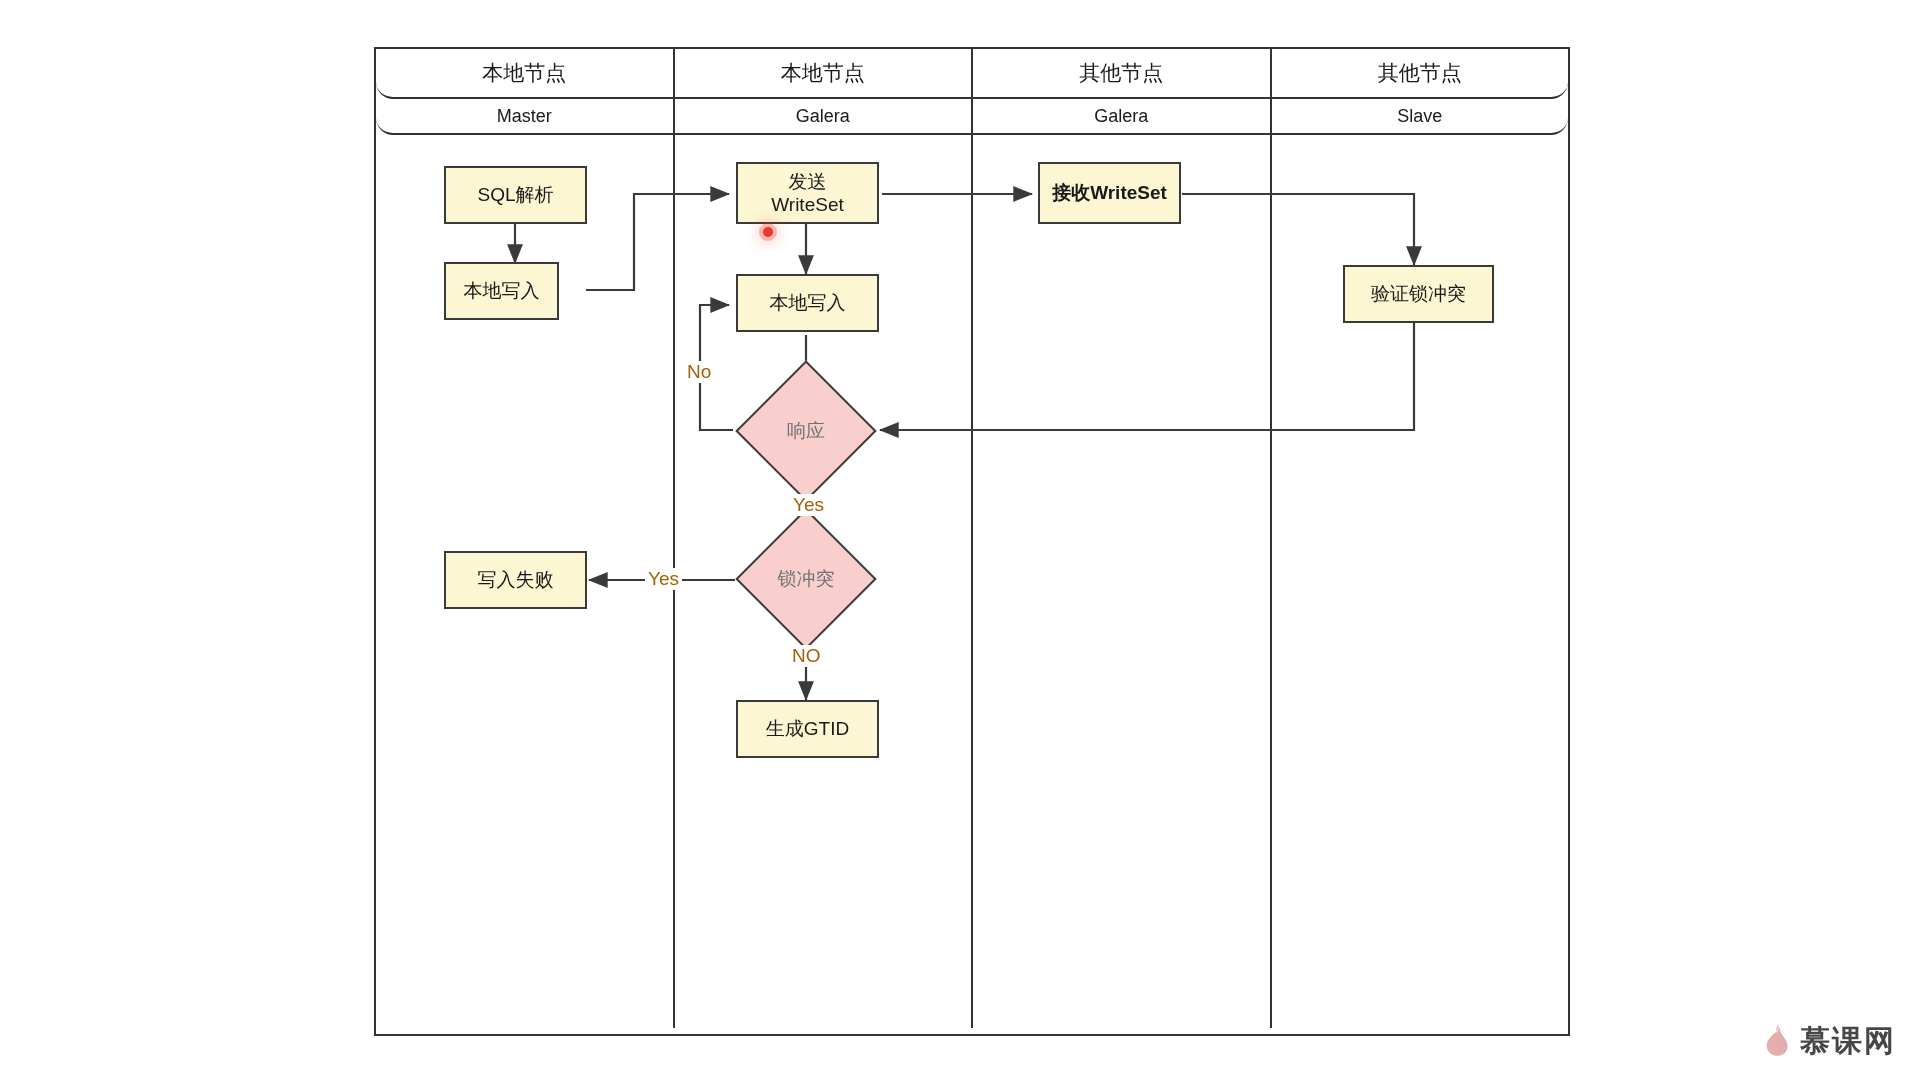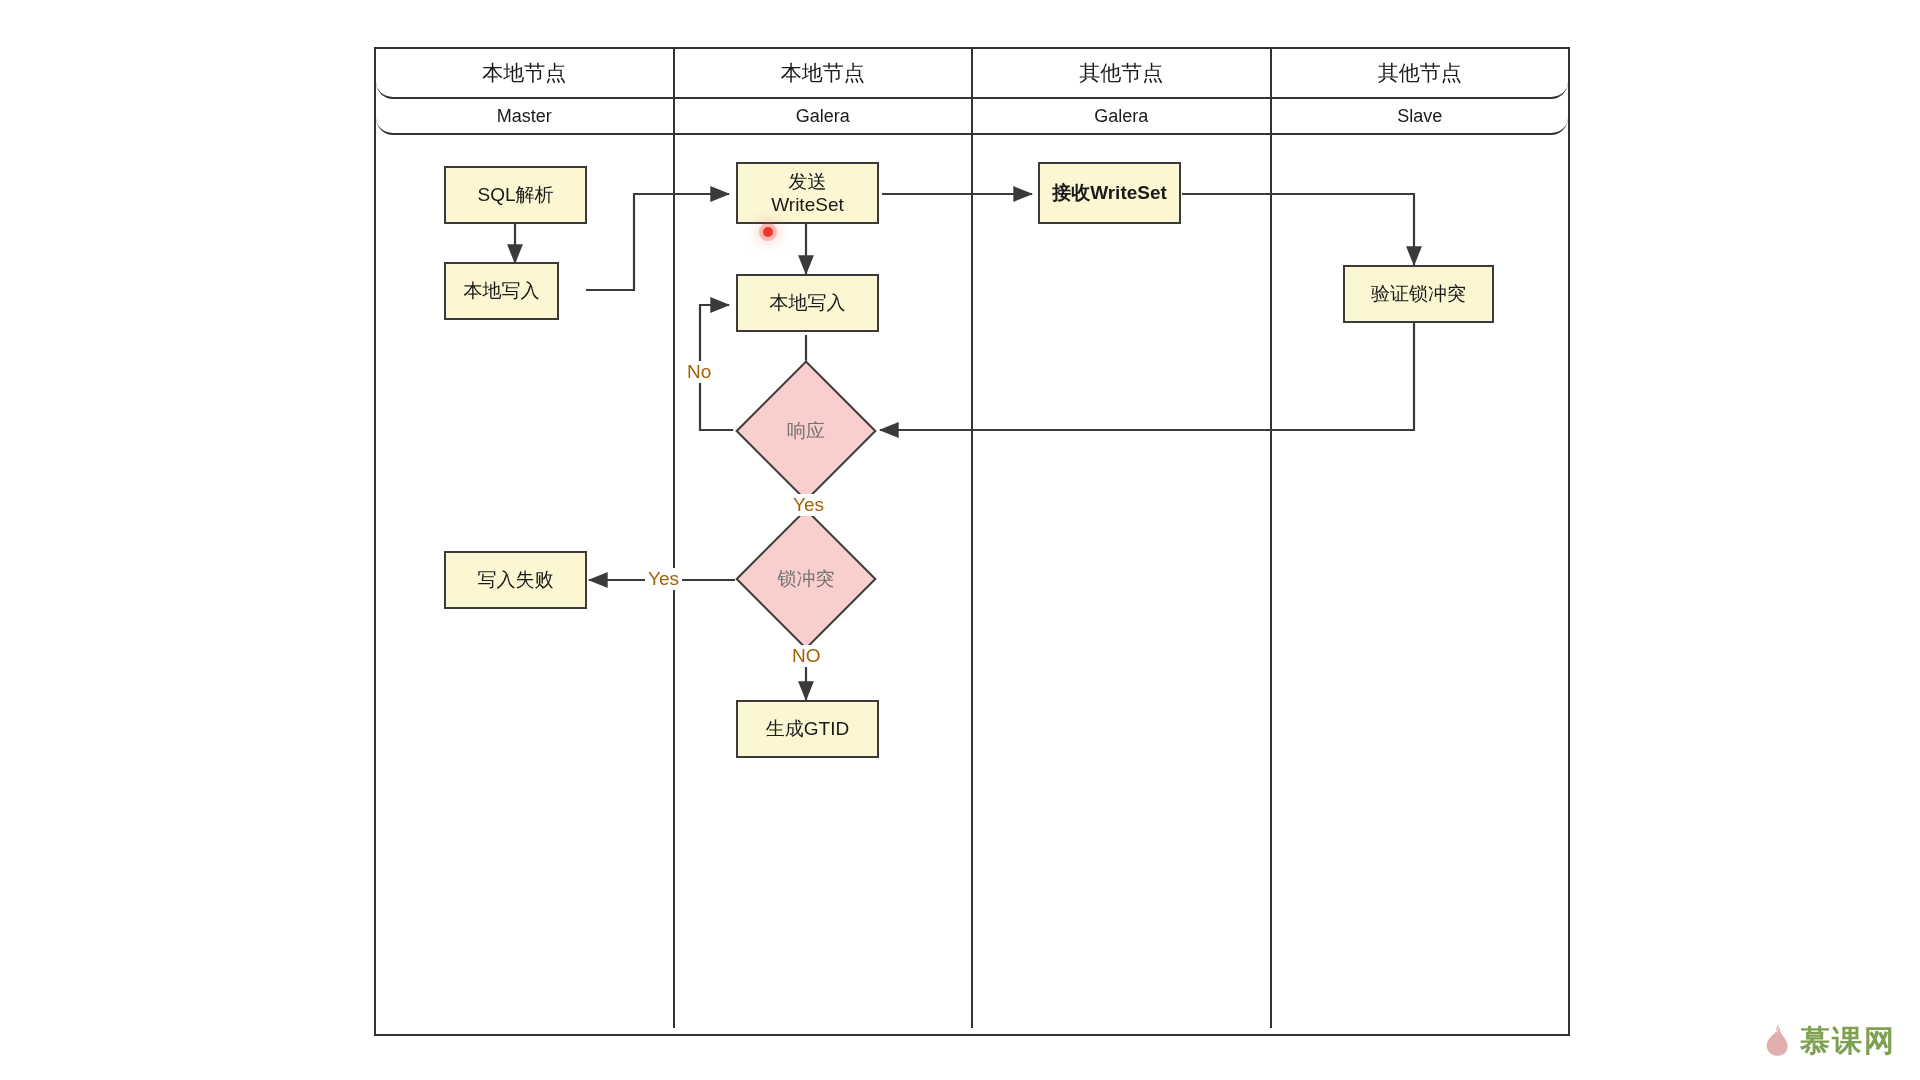--- a/index.html
+++ b/index.html
@@ -128,21 +128,21 @@
     right: 24px;
     bottom: 18px;
     display: flex;
     align-items: center;
     gap: 8px;
     opacity: 0.72;
   }
   .watermark .wm-text {
     font-size: 30px;
     font-weight: bold;
-    color: #4d7c0f;
+    color: #000000;
     letter-spacing: 2px;
   }
 </style>
 </head>
 <body>
 
 <div id="stage">
 
   <div class="lane-table">
 

